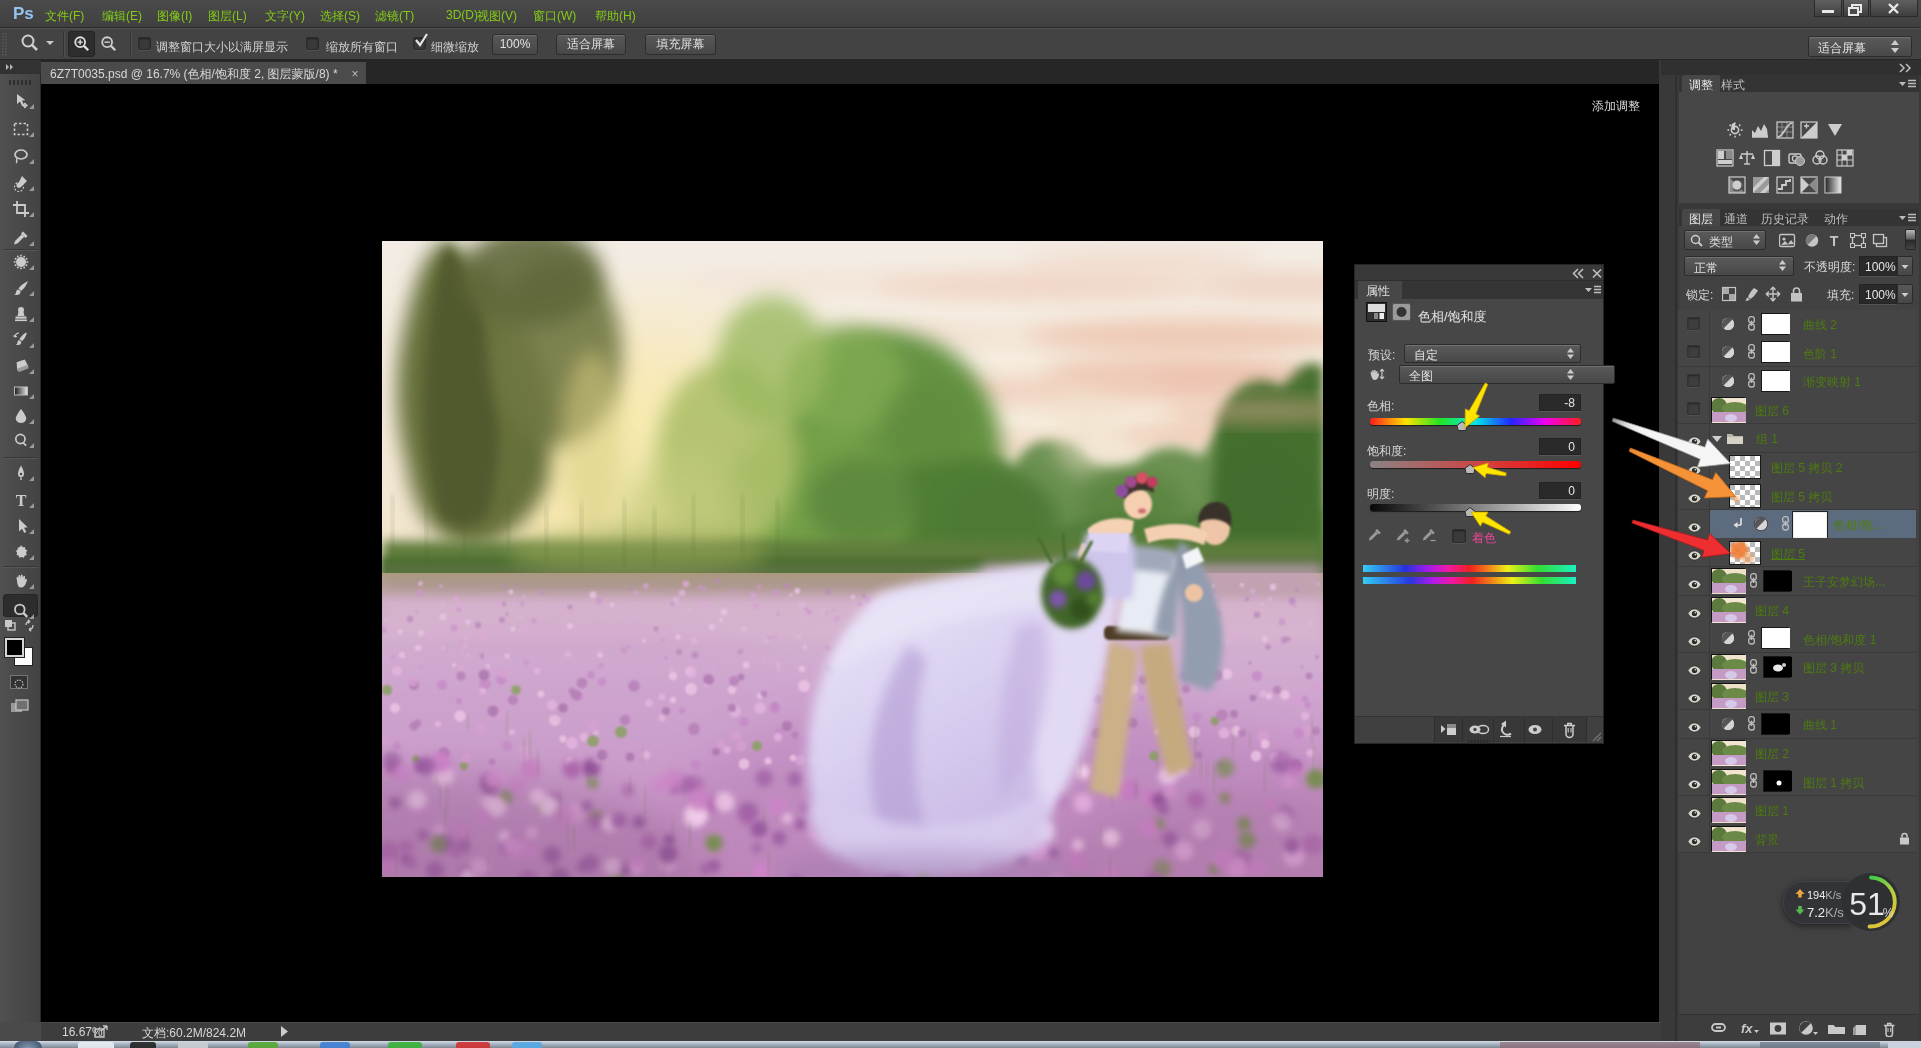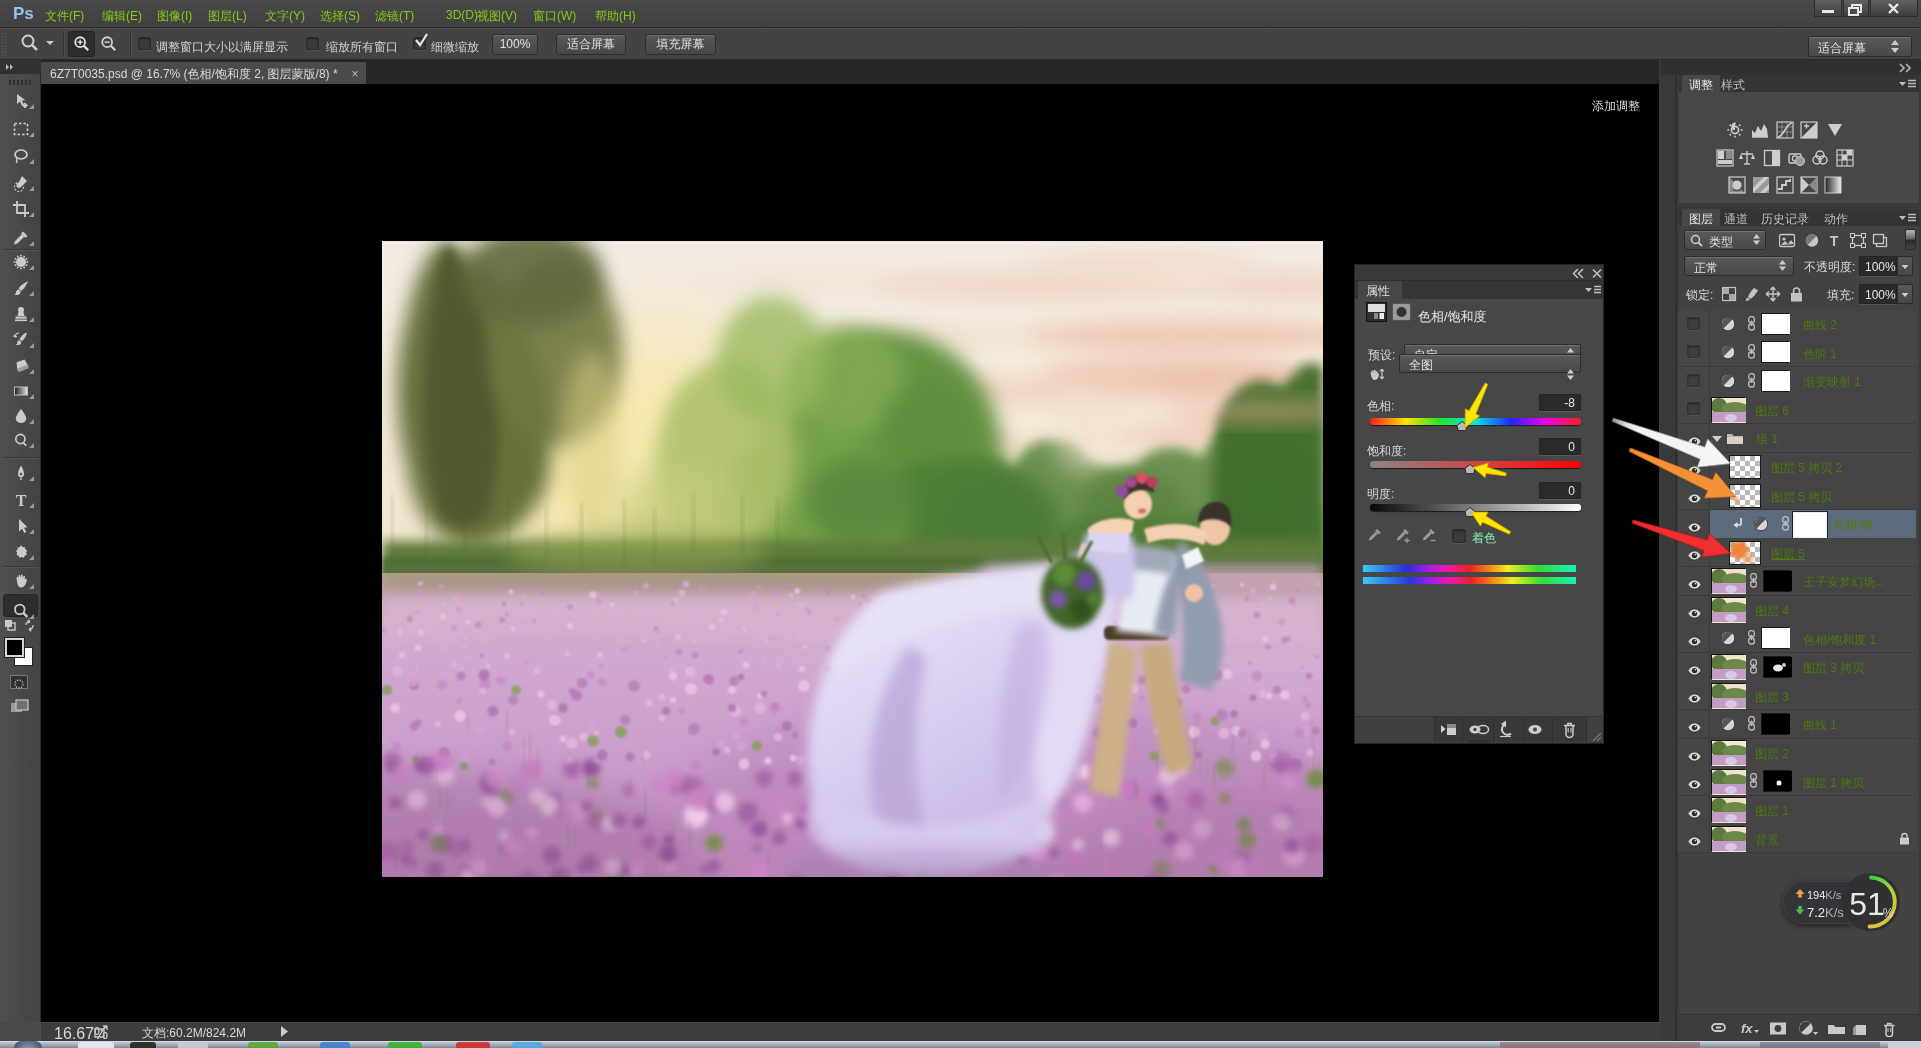--- a/index.html
+++ b/index.html
@@ -1814,21 +1814,21 @@
 <div class="abs" style="left:1368px;top:347px;color:#d5d5d5;font-size:12px">预设:</div>
 <div class="abs dd" style="left:1404px;top:344px;width:177px;height:19px;padding:2px 0 0 9px">自定</div>
 <svg class="abs" style="left:1566px;top:348px" width="9" height="12">
       <path d="M4.5 0 l3.5 4.5 h-7z" fill="#ccc"></path>
       <path d="M4.5 11 l-3.5-4.5 h7z" fill="#ccc"></path>
     </svg>
 <svg class="abs" style="left:1366px;top:366px" width="22" height="18">
       <path d="M5 9 C4.7 7 4.4 5.8 5.2 5.6 C5.9 5.5 6.2 6.6 6.4 7.8 C6.1 5.4 6.1 4.2 6.9 4.1 C7.7 4 7.9 5.4 8 7 C8 5 8.2 3.7 9 3.8 C9.8 3.9 9.8 5.3 9.8 7.1 C10.1 5.7 10.4 4.8 11.1 4.9 C11.8 5.1 11.6 6.6 11.4 8.2 C11.8 7.4 12.4 7 12.9 7.4 C13.4 7.9 12.9 9.4 12.3 10.9 C11.7 12.5 10.5 14 8.6 14 C6.7 14 6 12.5 5 9 Z" fill="#c9c9c9"></path>
       <path d="M16 3 v10 M16 3 l-2 2.5 M16 3 l2 2.5 M16 13 l-2 -2.5 M16 13 l2 -2.5" stroke="#c9c9c9" stroke-width="1.2" fill="none"></path>
     </svg>
-<div class="abs dd" style="left:1399px;top:354px;width:182px;height:19px;padding:2px 0 0 9px">全图</div>
+<div class="abs dd" style="left:1399px;top:365px;width:216px;height:19px;padding:2px 0 0 9px">全图</div>
 <svg class="abs" style="left:1566px;top:369px" width="9" height="12">
       <path d="M4.5 0 l3.5 4.5 h-7z" fill="#ccc"></path>
       <path d="M4.5 11 l-3.5-4.5 h7z" fill="#ccc"></path>
     </svg>
 <div class="abs" style="left:1367px;top:398px;color:#d5d5d5;font-size:12px">色相:</div>
 <div class="abs valbox" style="left:1539px;top:394px;width:42px;height:17px;text-align:right;padding:1px 5px 0 0">-8</div>
 <div class="abs psl" style="left:1370px;top:418px;width:211px;background:linear-gradient(to right,#ff1c1c,#ffe400 17%,#24e424 33%,#00e8e8 50%,#2424ff 67%,#f000f0 83%,#ff1c1c)"></div>
 <svg class="abs" style="left:1456px;top:421px" width="12" height="10">
       <path d="M6 0.5 L11 4.5 L9.8 9.5 L2.2 9.5 L1 4.5 Z" fill="#b9b9b9" stroke="#2e2e2e" stroke-width="1"></path>
     </svg>
@@ -1852,21 +1852,21 @@
       <path d="M11 2 L14.8 5.8 L13 7.6 L9.2 3.8 Z" fill="#9a9a9a"></path>
       <path d="M9.8 4.4 L4 10.2 C3.4 10.8 3.2 12.2 2.8 13.5 C4.1 13.1 5.5 12.9 6.1 12.3 L11.9 6.5 Z" fill="#9a9a9a"></path>
       <path d="M13 11 v5 M10.5 13.5 h5" stroke="#9a9a9a" stroke-width="1.3"></path>
     </svg>
 <svg class="abs" style="left:1420px;top:527px" width="22" height="20">
       <path d="M11 2 L14.8 5.8 L13 7.6 L9.2 3.8 Z" fill="#9a9a9a"></path>
       <path d="M9.8 4.4 L4 10.2 C3.4 10.8 3.2 12.2 2.8 13.5 C4.1 13.1 5.5 12.9 6.1 12.3 L11.9 6.5 Z" fill="#9a9a9a"></path>
       <path d="M10.5 13.5 h5" stroke="#9a9a9a" stroke-width="1.3"></path>
     </svg>
 <div class="abs cb" style="left:1452px;top:529px;width:14px;height:14px"></div>
-<div class="abs" style="left:1472px;top:530px;color:#86efac;font-size:12px">着色</div>
+<div class="abs" style="left:1472px;top:530px;color:#ec4899;font-size:12px">着色</div>
 <div class="abs" style="left:1363px;top:565px;width:213px;height:7px;background:linear-gradient(to right,#35ccf2,#2630dd 20%,#a81ae8 31%,#f018a8 40%,#f02020 50%,#f07818 58%,#eef018 68%,#32dd32 82%,#1af0c2)"></div>
 <div class="abs" style="left:1363px;top:577px;width:213px;height:7px;background:linear-gradient(to right,#35ccf2,#2838e0 22%,#b01ae8 33%,#f018a0 42%,#f02020 51%,#f08018 60%,#eef018 70%,#32dd32 84%,#1af0c2)"></div>
 <div class="abs" style="left:1355px;top:716px;width:248px;height:27px;background:#404040;border-top:1px solid #333"></div>
 <div class="abs" style="left:1434px;top:717px;width:153px;height:25px;background:#383838;border-left:1px solid #2e2e2e;border-right:1px solid #2e2e2e"></div>
 <div class="abs" style="left:1462px;top:718px;width:1px;height:24px;background:#2e2e2e"></div>
 <div class="abs" style="left:1493px;top:718px;width:1px;height:24px;background:#2e2e2e"></div>
 <div class="abs" style="left:1524px;top:718px;width:1px;height:24px;background:#2e2e2e"></div>
 <div class="abs" style="left:1552px;top:718px;width:1px;height:24px;background:#2e2e2e"></div>
 <svg class="abs" style="left:1468px;top:740px" width="22" height="5">
       <g fill="#2a2a2a">
@@ -1902,21 +1902,21 @@
       <polygon points="3.0,47.7 17.7,35.9 13.8,34.0 25.8,4.3 23.2,3.0 7.1,30.7 3.3,28.9" fill="#ffe400" stroke="#c8a400" stroke-width="0.8"></polygon>
     </svg>
 <svg class="abs" style="left:1470px;top:460px" width="42" height="24">
       <polygon points="3.0,7.4 15.1,17.7 16.0,13.5 35.7,15.9 36.3,13.0 17.4,7.2 18.3,3.0" fill="#ffe400" stroke="#c8a400" stroke-width="0.8"></polygon>
     </svg>
 <svg class="abs" style="left:1468px;top:509px" width="49" height="31">
       <polygon points="3.0,3.0 12.4,17.2 14.5,13.2 41.3,25.3 42.7,22.7 17.9,7.0 20.0,3.1" fill="#ffe400" stroke="#c8a400" stroke-width="0.8"></polygon>
     </svg>
 <div id="toolfoot" class="abs"></div>
 <div id="statusbar" class="abs"></div>
-<div class="abs" style="left:54px;top:1025px;color:#d8d8d8;font-size:16px">16.67%</div>
+<div class="abs" style="left:62px;top:1025px;color:#d8d8d8;font-size:12px">16.67%</div>
 <svg class="abs" style="left:94px;top:1025px" width="15" height="13">
       <path d="M1 4 h9 v8 h-9 z" fill="none" stroke="#c9c9c9" stroke-width="1.3"></path>
       <path d="M7 6 L13 1 M13 1 h-4 M13 1 v4" stroke="#c9c9c9" stroke-width="1.3" fill="none"></path>
     </svg>
 <div class="abs" style="left:142px;top:1025px;color:#d8d8d8;font-size:12px">文档:60.2M/824.2M</div>
 <svg class="abs" style="left:280px;top:1026px" width="9" height="11">
       <path d="M1 0 l7 5.5 l-7 5.5 z" fill="#ccc"></path>
     </svg>
 <div class="abs" style="left:0;top:1041px;width:1921px;height:7px;background:linear-gradient(#d5dde8,#a8b2c0 45%,#7e8795)"></div>
 <div class="abs" style="left:14px;top:1041px;width:28px;height:7px;background:radial-gradient(circle at 50% 160%, #9ab0c8, #5a6e86 60%, #3c4a5e);border-radius:12px 12px 0 0"></div>

